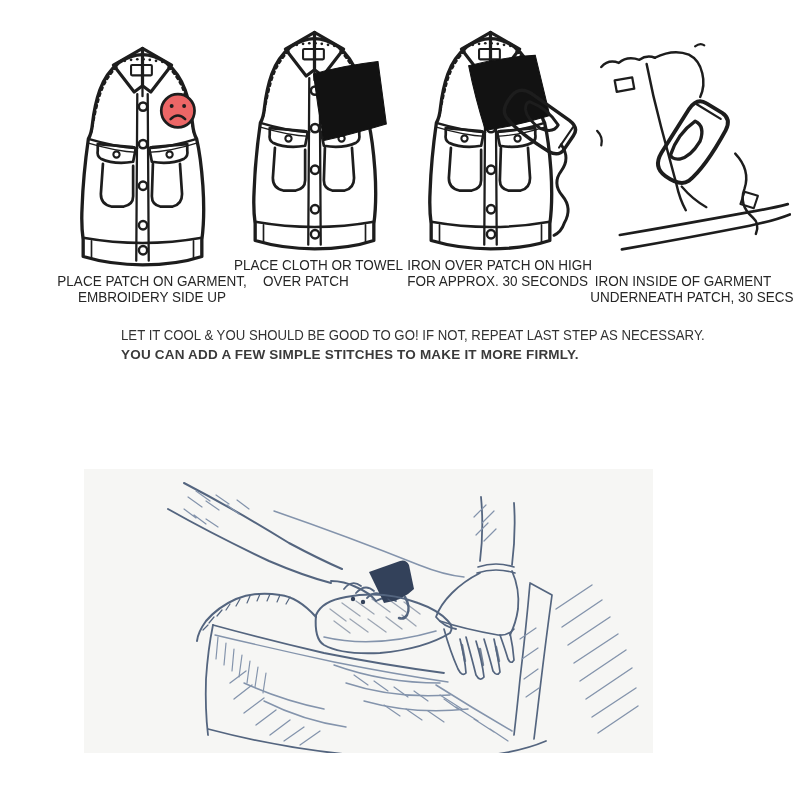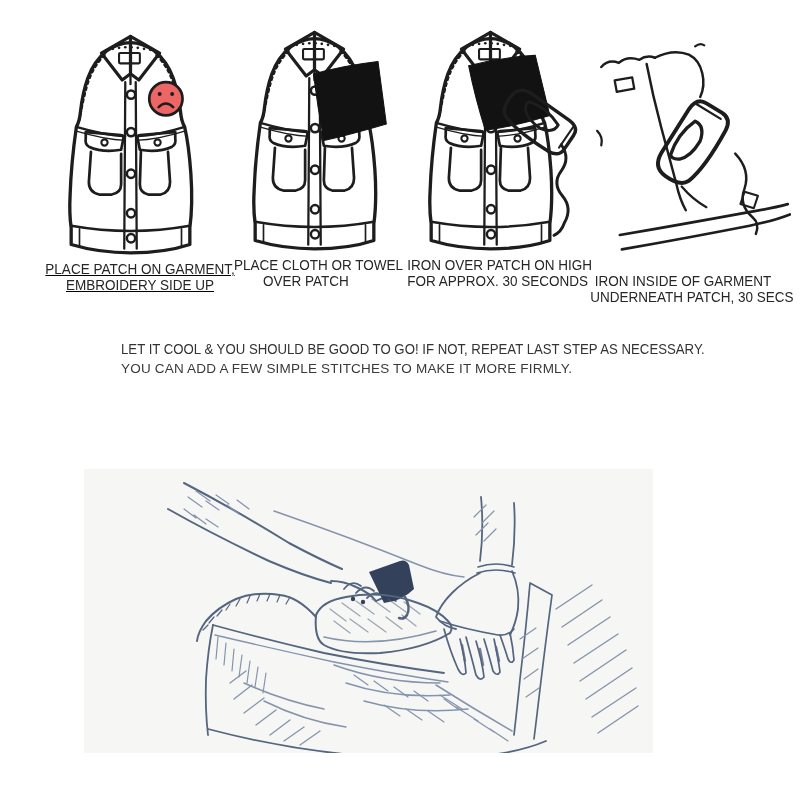--- a/index.html
+++ b/index.html
@@ -7,23 +7,23 @@
         font-family:"Liberation Sans",sans-serif;}
   .steps{position:absolute;top:24px;left:0;width:100%;height:300px;}
   .step{position:absolute;top:0;text-align:center;}
   .step svg{display:block;margin:0 auto;}
   #s1{left:28px;width:216px;}
   #s2{left:226px;width:160px;}
   #s3{left:398px;width:184px;}
   #s4{left:572px;width:206px;}
   .caption{margin-top:4px;font-size:15px;line-height:16px;color:#262626;
            transform:scaleX(.9);transform-origin:50% 0;white-space:nowrap;}
-  .notes{position:absolute;left:121px;top:340px;}
+  .notes{position:absolute;left:121px;top:326px;}
   .notes-line1{font-size:15px;color:#333;transform:scaleX(.88);transform-origin:0 0;white-space:nowrap;}
-  .notes-line2{font-size:13.5px;color:#3a3a3a;margin-top:4px;letter-spacing:.2px;white-space:nowrap;}
+  .notes-line2{font-size:13.5px;color:#3a3a3a;margin-top:4px;letter-spacing:.2px;white-space:nowrap;font-weight:bold;}
   .bottom-panel{position:absolute;left:84px;top:469px;width:569px;height:284px;background:#f6f6f4;}
   .bottom-panel svg{display:block;width:569px;height:284px;}
   .ink{stroke:#1d1d1d;fill:none;stroke-linecap:round;stroke-linejoin:round;}
   .pencil{stroke:#54657f;fill:none;stroke-linecap:round;stroke-linejoin:round;}
   .pencil-light{stroke:#8494ac;fill:none;stroke-linecap:round;stroke-linejoin:round;}
 </style>
 </head>
 <body>
 
 <div class="page">
@@ -67,21 +67,21 @@
       <g id="iron">
         <path class="ink" d="M2,16 Q1,5 13,3 L50,-2 Q60,-3 61,5 L63,18 Q64,26 55,28 Q25,34 10,31 Q3,29 2,16 Z" fill="#fff" stroke-width="2.8"></path>
         <path class="ink" d="M16,9 Q31,3 46,7 Q48,15 37,19 Q24,21 18,16 Q14,12 16,9 Z" fill="#fff" stroke-width="2.4"></path>
         <path class="ink" d="M56,0 L59,20" stroke-width="1.6"></path>
       </g>
     </defs>
   </svg>
 
   <div class="steps">
 
-    <figure class="step" id="s1" style="margin:4px;text-decoration:underline;">
+    <figure class="step" id="s1" style="margin:16px;">
       <svg width="177" height="229" viewBox="0 0 170 220" style="position:relative;left:-10px;">
         <use href="#vest"></use>
         <g>
           <circle cx="119" cy="68" r="16" fill="#ec6666" stroke="#1d1d1d" stroke-width="2.6"></circle>
           <circle cx="113" cy="63.5" r="1.9" fill="#1d1d1d"></circle>
           <circle cx="125" cy="63.5" r="1.9" fill="#1d1d1d"></circle>
           <path class="ink" d="M112,76 Q119,69 126,76" stroke-width="2.4"></path>
         </g>
       </svg>
       <figcaption class="caption">

